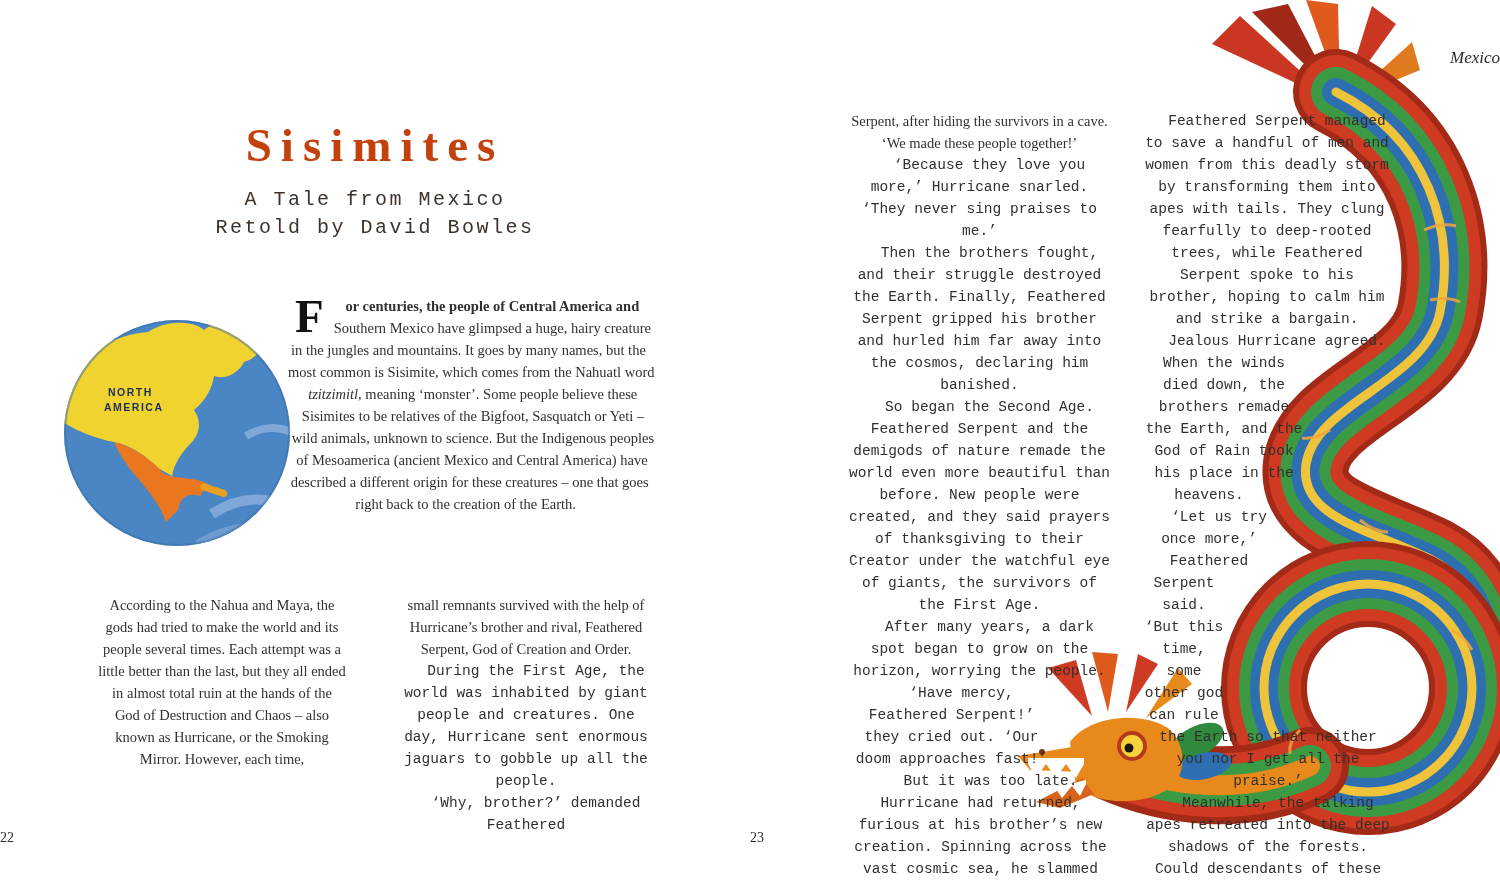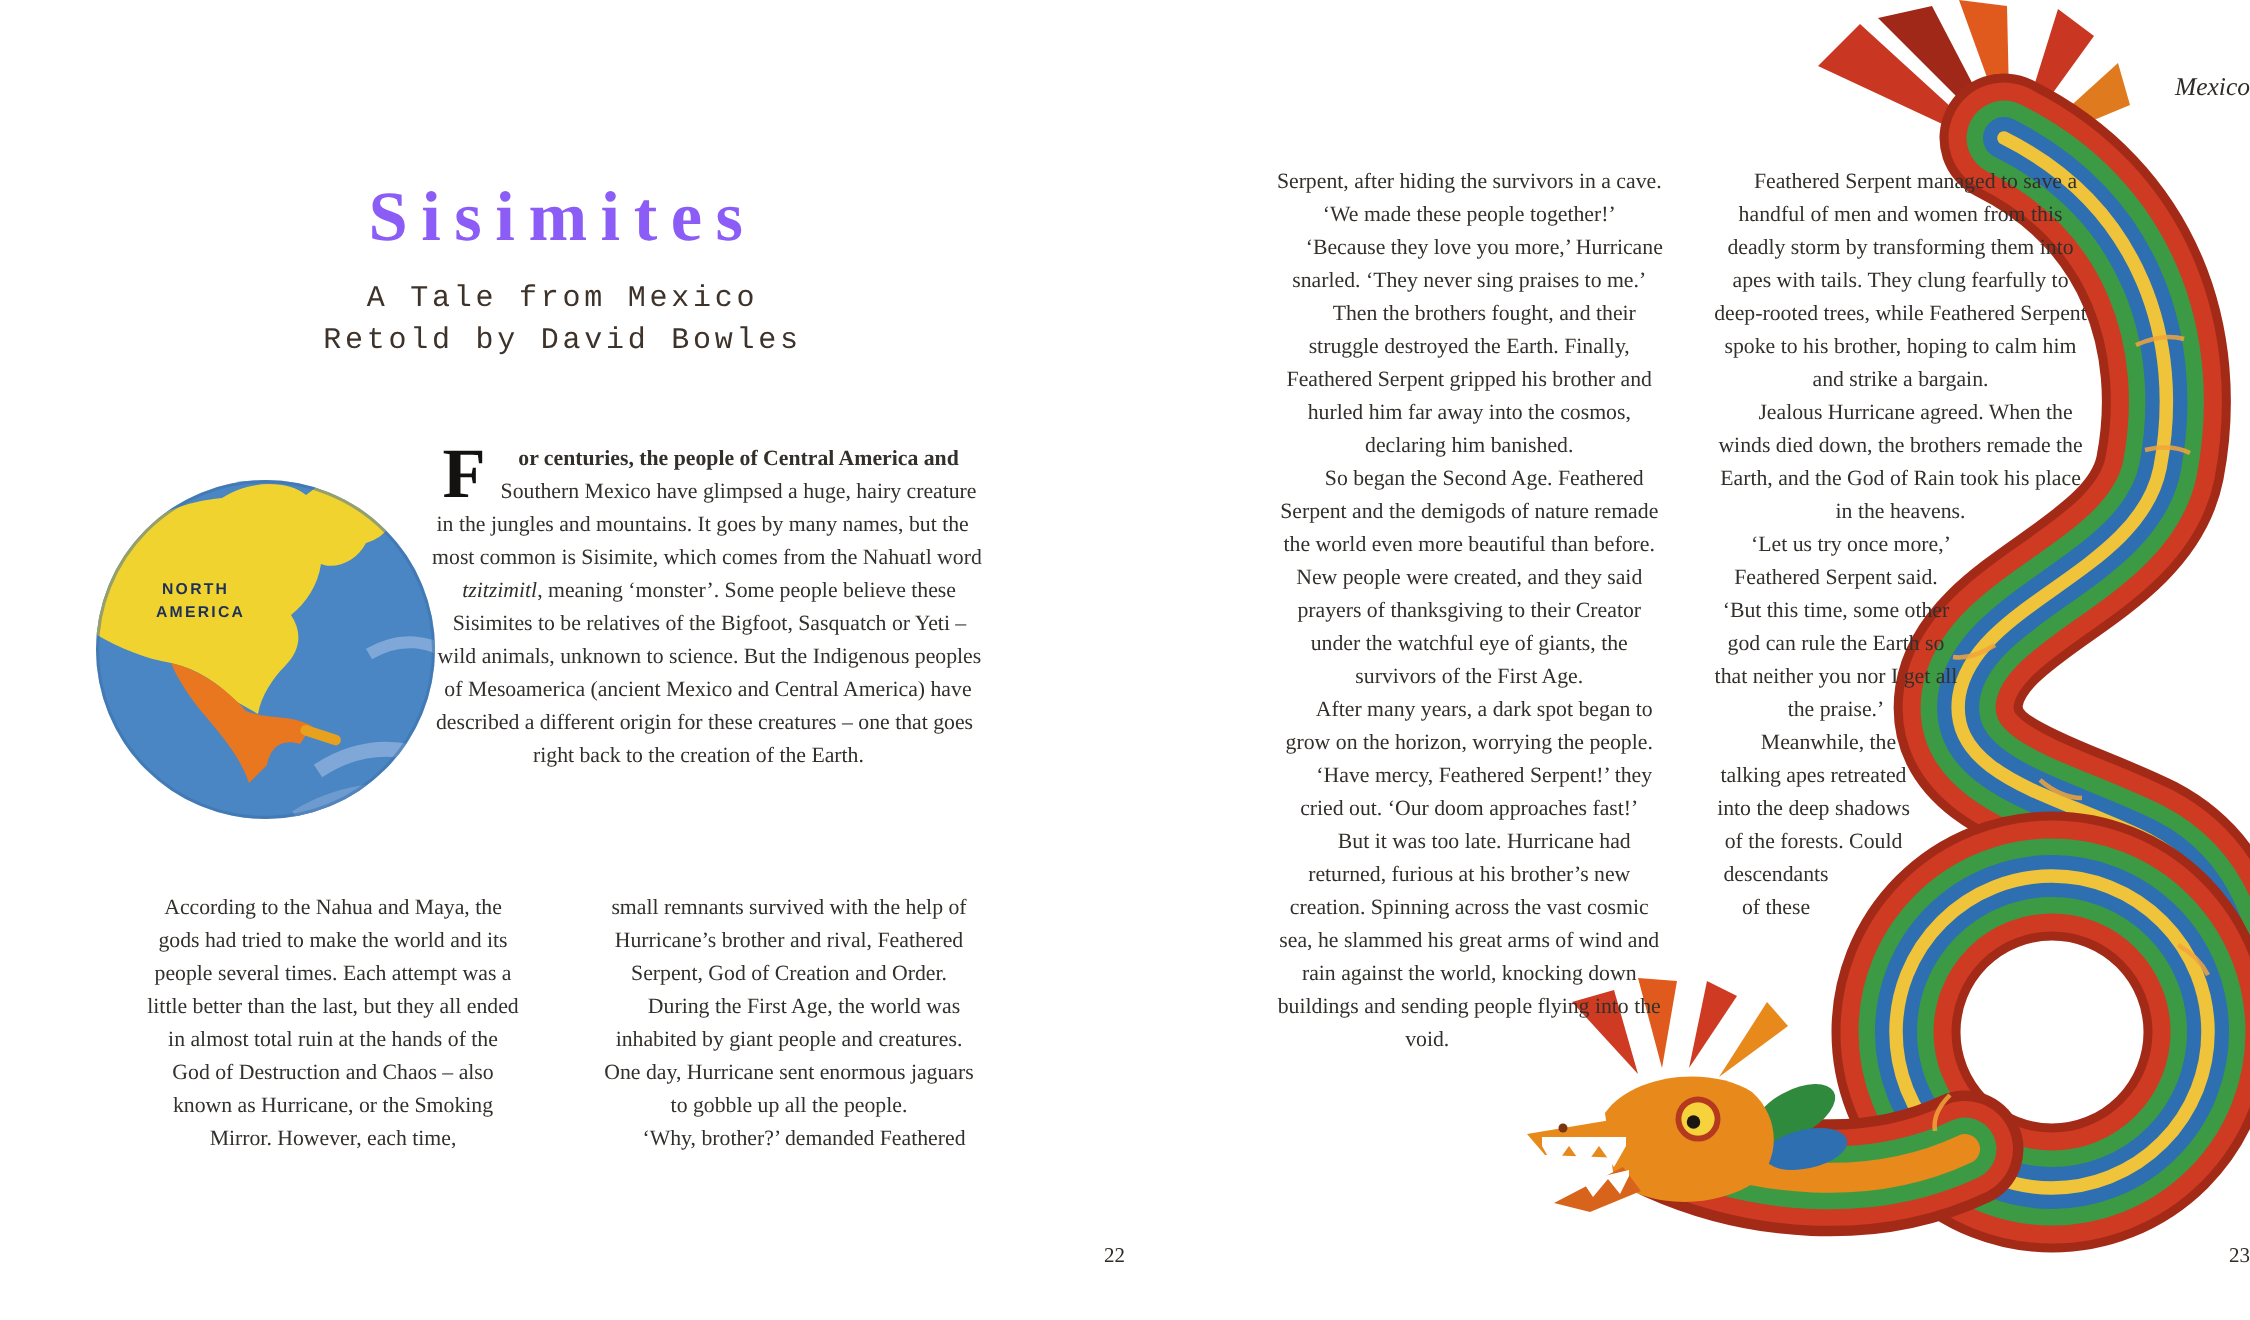--- a/index.html
+++ b/index.html
@@ -1,23 +1,23 @@
 <!DOCTYPE html>
 <html><head>
 <meta charset="utf-8">
 <style>
   html,body{margin:0;padding:0;background:#ffffff;}
   .spread{position:relative;width:1500px;height:880px;background:#fff;overflow:hidden;
           font-family:"Liberation Serif", serif;color:#33302c;}
   
   .bodytext p{margin:0;font-size:14.5px;line-height:22px;text-align:center;}
-  .bodytext p.ind{text-indent:20px;}
+  .bodytext p.ind{text-indent:20px;font-family:Liberation Mono, monospace;}
   
   .title-block{position:absolute;left:0;top:118px;width:750px;text-align:center;z-index:3;}
-  .story-title{font-size:47px;letter-spacing:9px;font-weight:600;color:#8b5cf6;margin:0;}
+  .story-title{font-size:47px;letter-spacing:9px;font-weight:600;color:#c2410c;margin:0;}
   .subtitle{margin-top:14px;font-family:Liberation Mono, monospace;font-size:20px;
             letter-spacing:2.5px;color:#3e332a;line-height:28px;}
   .globe{position:absolute;left:62px;top:318px;width:230px;height:230px;z-index:1;}
   .intro{position:absolute;left:233px;top:295px;width:424px;z-index:2;}
   .intro p{margin:0;font-size:14.5px;line-height:22px;}
   .intro .curve-spacer{float:left;width:56px;height:216px;margin:34px 6px 0 0;
        shape-outside:ellipse(56px 108px at 0% 50%);}
   .dropcap{float:left;font-size:47px;line-height:38px;font-weight:bold;padding:2px 4px 0 0;color:#141210;}
   .lead{font-weight:bold;}
   .cols-left{position:absolute;left:98px;top:594px;width:552px;display:flex;gap:56px;z-index:2;}
@@ -28,21 +28,21 @@
   .rcol1{position:absolute;left:848px;top:110px;width:265px;z-index:2;}
   .rcol2{position:absolute;left:1142px;top:110px;width:252px;z-index:2;}
   .wrap-spacer{float:right;clear:right;}
   .ws-a{width:2px;height:248px;}
   .ws-b{width:88px;height:132px;}
   .ws-c{width:118px;height:88px;}
   .ws-d{width:168px;height:140px;}
   .ws-e{width:2px;height:572px;}
   .ws-f{width:58px;height:80px;}
   
-  .pagenum{position:absolute;top:830px;width:750px;text-align:right;font-size:14px;color:#2e2b28;z-index:3;}
+  .pagenum{position:absolute;top:830px;width:750px;text-align:left;font-size:14px;color:#2e2b28;z-index:3;}
   .pagenum.left{left:0;}
   .pagenum.right{left:750px;}
   
   .serpent{position:absolute;left:1000px;top:0;width:500px;height:880px;z-index:1;}
   .map-label-text{font-family:"Liberation Sans", sans-serif;font-weight:bold;
                   letter-spacing:1.5px;font-size:10.5px;fill:#1d3059;}
 </style>
 </head>
 <body>
 

